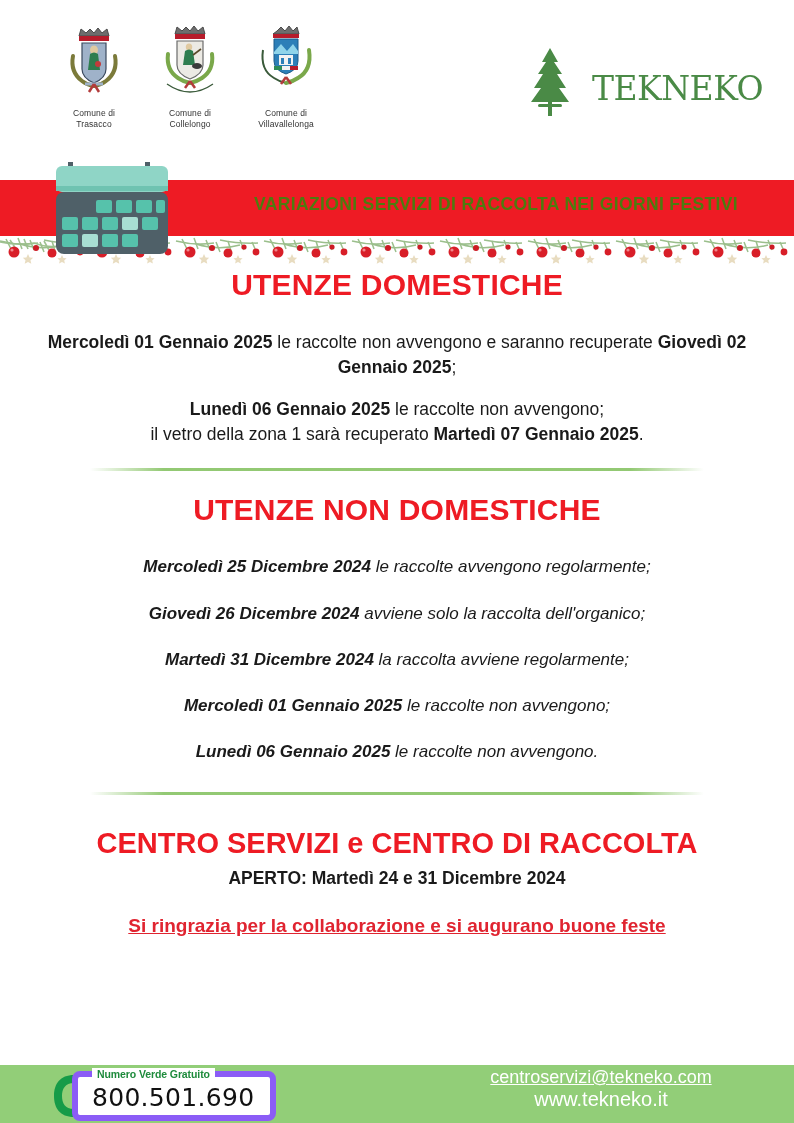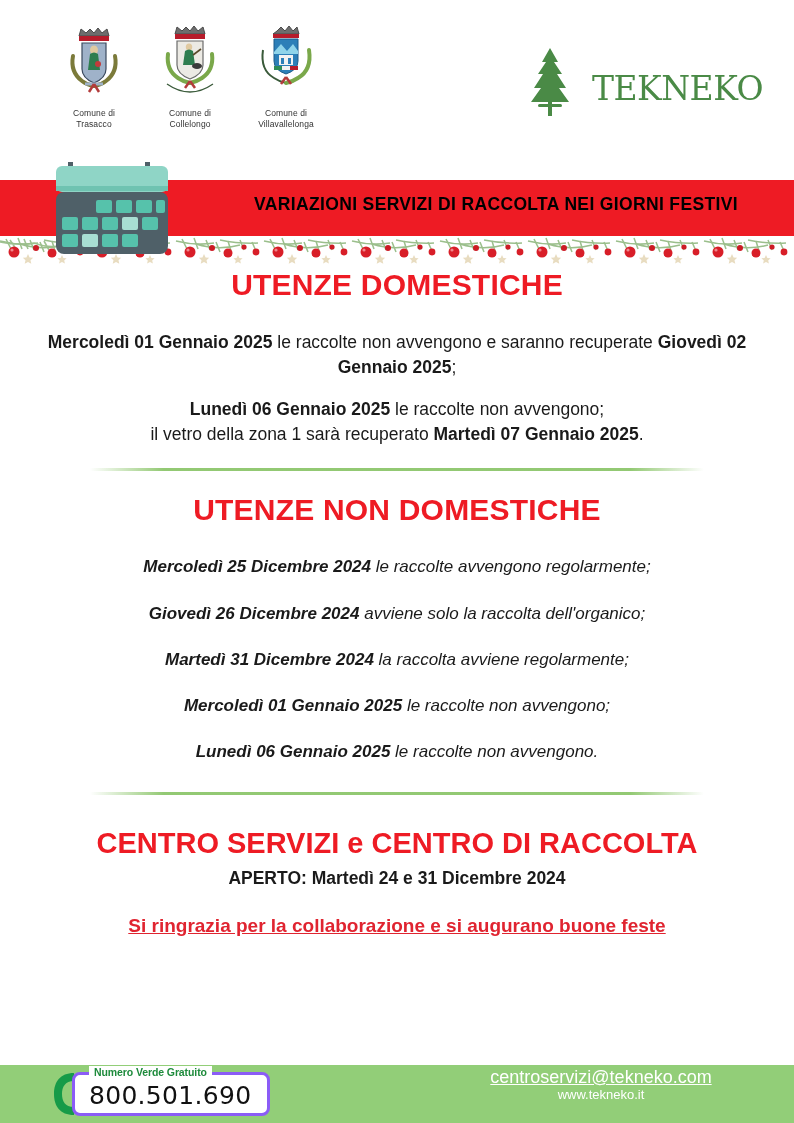--- a/index.html
+++ b/index.html
@@ -70,21 +70,21 @@
   }
   .banner-title {
     position: absolute;
     top: 8px;
     left: 198px;
     right: 0;
     height: 48px;
     display: flex;
     align-items: center;
     justify-content: center;
-    color: #000000;
+    color: #4d7c0f;
     font-size: 17.5px;
     font-weight: bold;
     letter-spacing: .35px;
     font-family: "Liberation Sans", sans-serif;
   }
   .cal-icon {
     position: absolute;
     left: 38px;
     top: -12px;
     width: 152px;
@@ -178,21 +178,21 @@
   .phone-box {
     position: absolute;
     left: 52px;
     top: 6px;
     display: flex;
     align-items: center;
   }
   .handset { width: 26px; height: 46px; }
   .num-card {
     background: #ffffff;
-    border: 3px solid #8b5cf6;
+    border: 6px solid #8b5cf6;
     border-radius: 8px;
     margin-left: -6px;
     padding: 2px 16px 3px 14px;
     position: relative;
     text-align: center;
   }
   .num-label {
     position: absolute;
     top: -9px;
     left: 14px;
@@ -214,21 +214,21 @@
   .contacts {
     position: absolute;
     right: 0;
     left: 408px;
     top: 2px;
     text-align: center;
     color: #ffffff;
     line-height: 1.15;
   }
   .contacts .mail { font-size: 18px; text-decoration: underline; }
-  .contacts .web { font-size: 13px; }
+  .contacts .web { font-size: 20px; }
 </style>
 </head>
 <body>
 
 <div class="header">
 
   <div class="crests">
 
     <div class="crest-block">
       <div class="crest-img">

